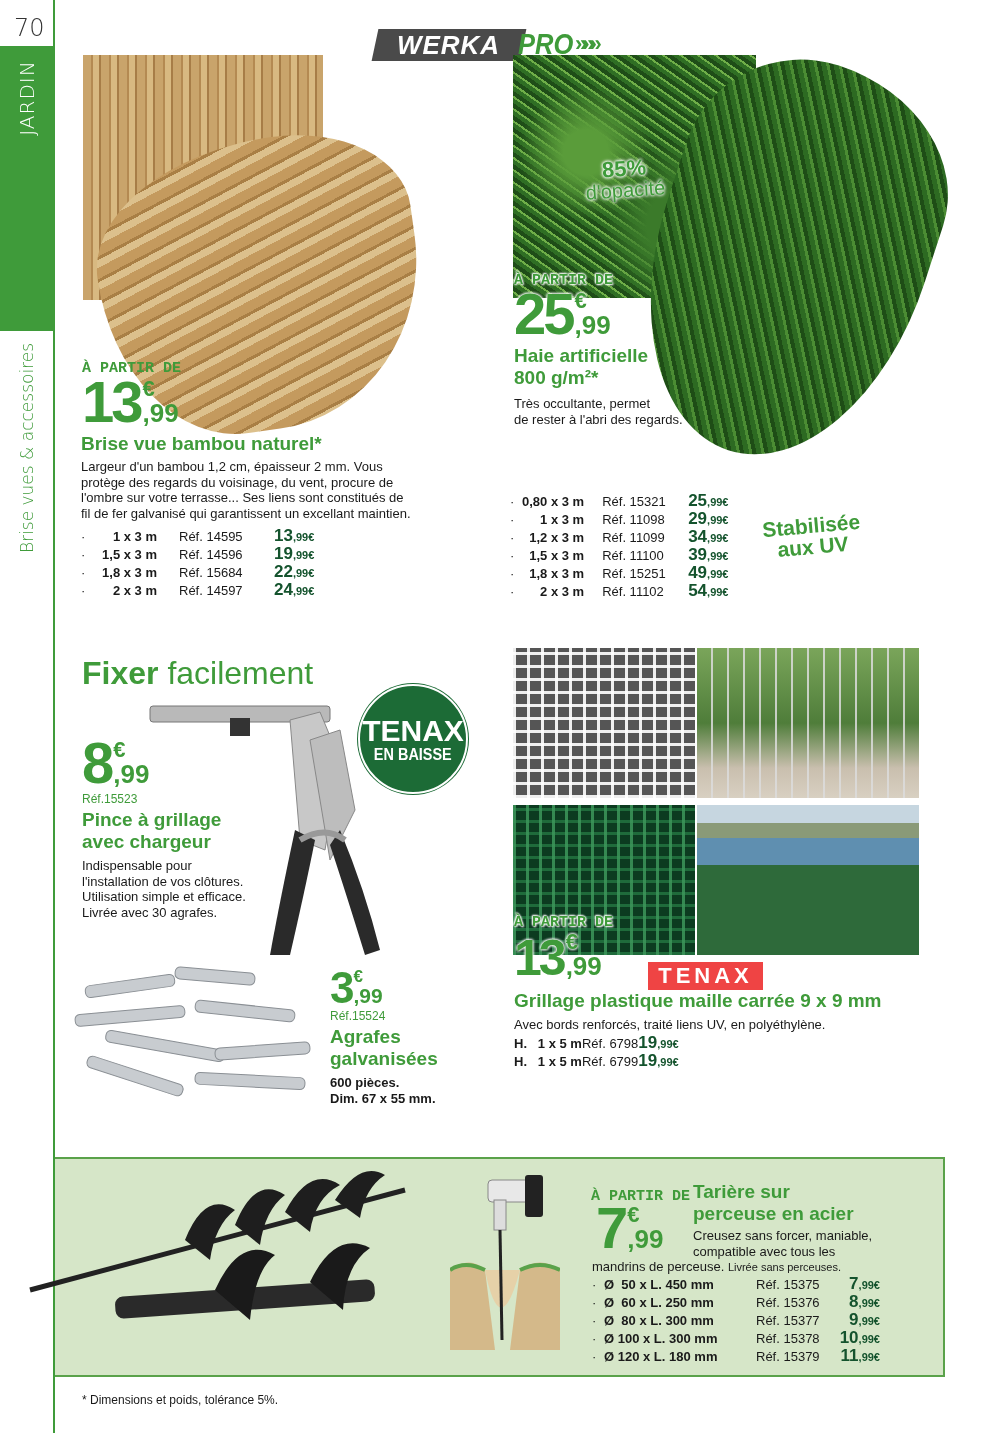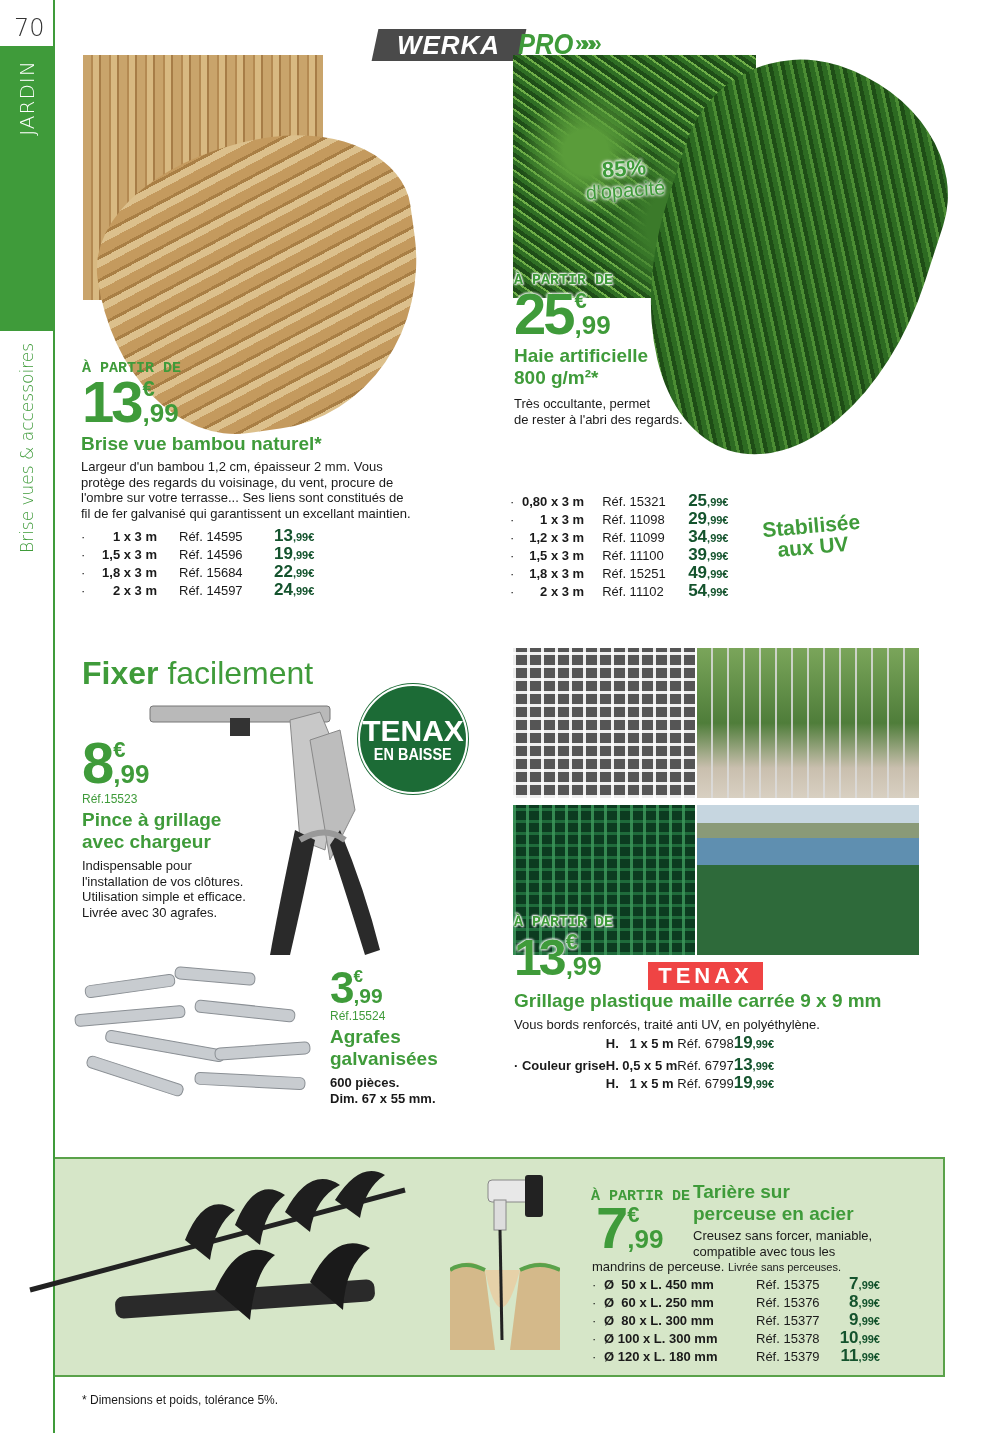--- a/index.html
+++ b/index.html
@@ -303,34 +303,28 @@
   <div class="bigprice outlined-price">
     <span class="int" style="font-size:50px">13</span>
     <span class="right">
       <span class="euro">€</span>
       <span class="cents">,99</span>
     </span>
   </div>
 </div>
 <div class="abs tenax">TENAX</div>
 <div class="abs ptitle" style="left:514px; top:990px;">Grillage plastique maille carrée 9 x 9 mm</div>
-<div class="abs desc" style="left:514px; top:1017px;">Vous bords renforcés, traité anti UV, en polyéthylène.</div>
+<div class="abs desc" style="left:514px; top:1017px;">Avec bords renforcés, traité liens UV, en polyéthylène.</div>
 <table class="abs opts" style="left:514px; top:1035px;">
   <tbody>
   <tr>
     <td class="bold"></td>
     <td class="bold" style="white-space:pre">H.   1 x 5 m</td>
     <td>Réf. 6798</td>
     <td class="pp"><span>19</span><small>,99€</small></td>
-  </tr>
-  <tr>
-    <td class="bold" style="padding-top:5px">· Couleur grise</td>
-    <td class="bold" style="white-space:pre">H. 0,5 x 5 m</td>
-    <td>Réf. 6797</td>
-    <td class="pp"><span>13</span><small>,99€</small></td>
   </tr>
   <tr>
     <td class="bold"></td>
     <td class="bold" style="white-space:pre">H.   1 x 5 m</td>
     <td>Réf. 6799</td>
     <td class="pp"><span>19</span><small>,99€</small></td>
   </tr>
 </tbody>
   </table>
 

